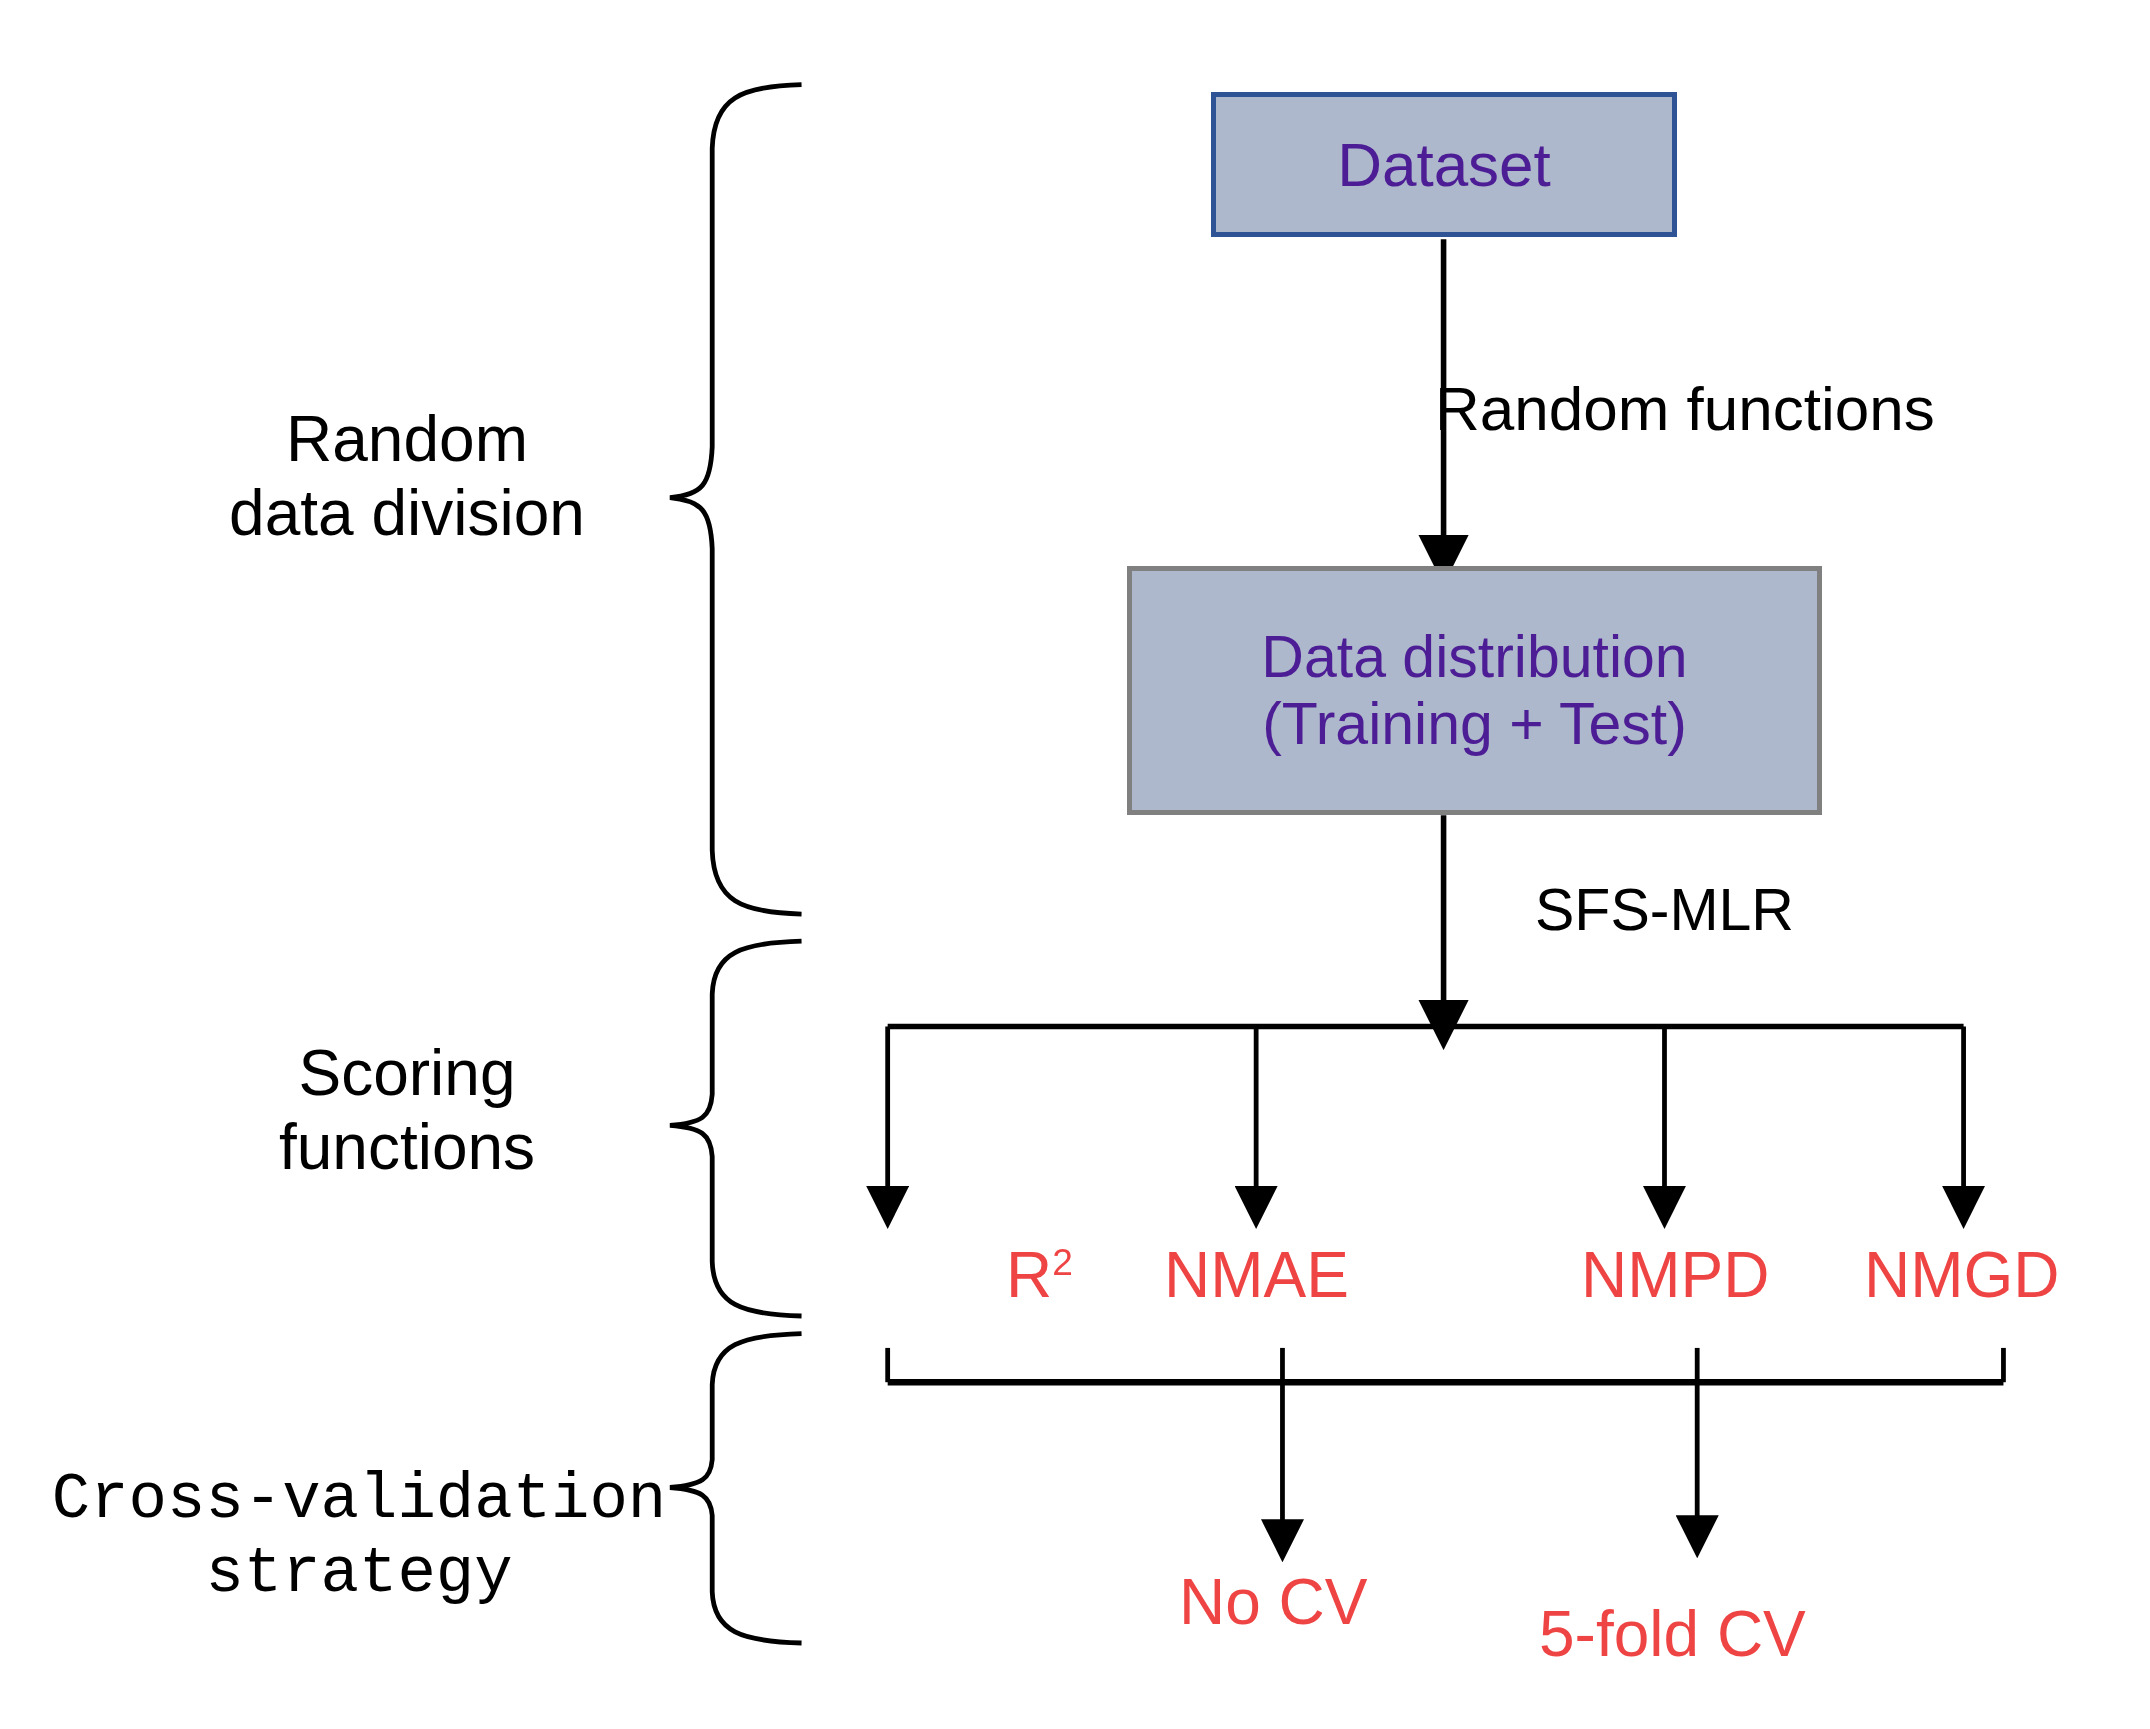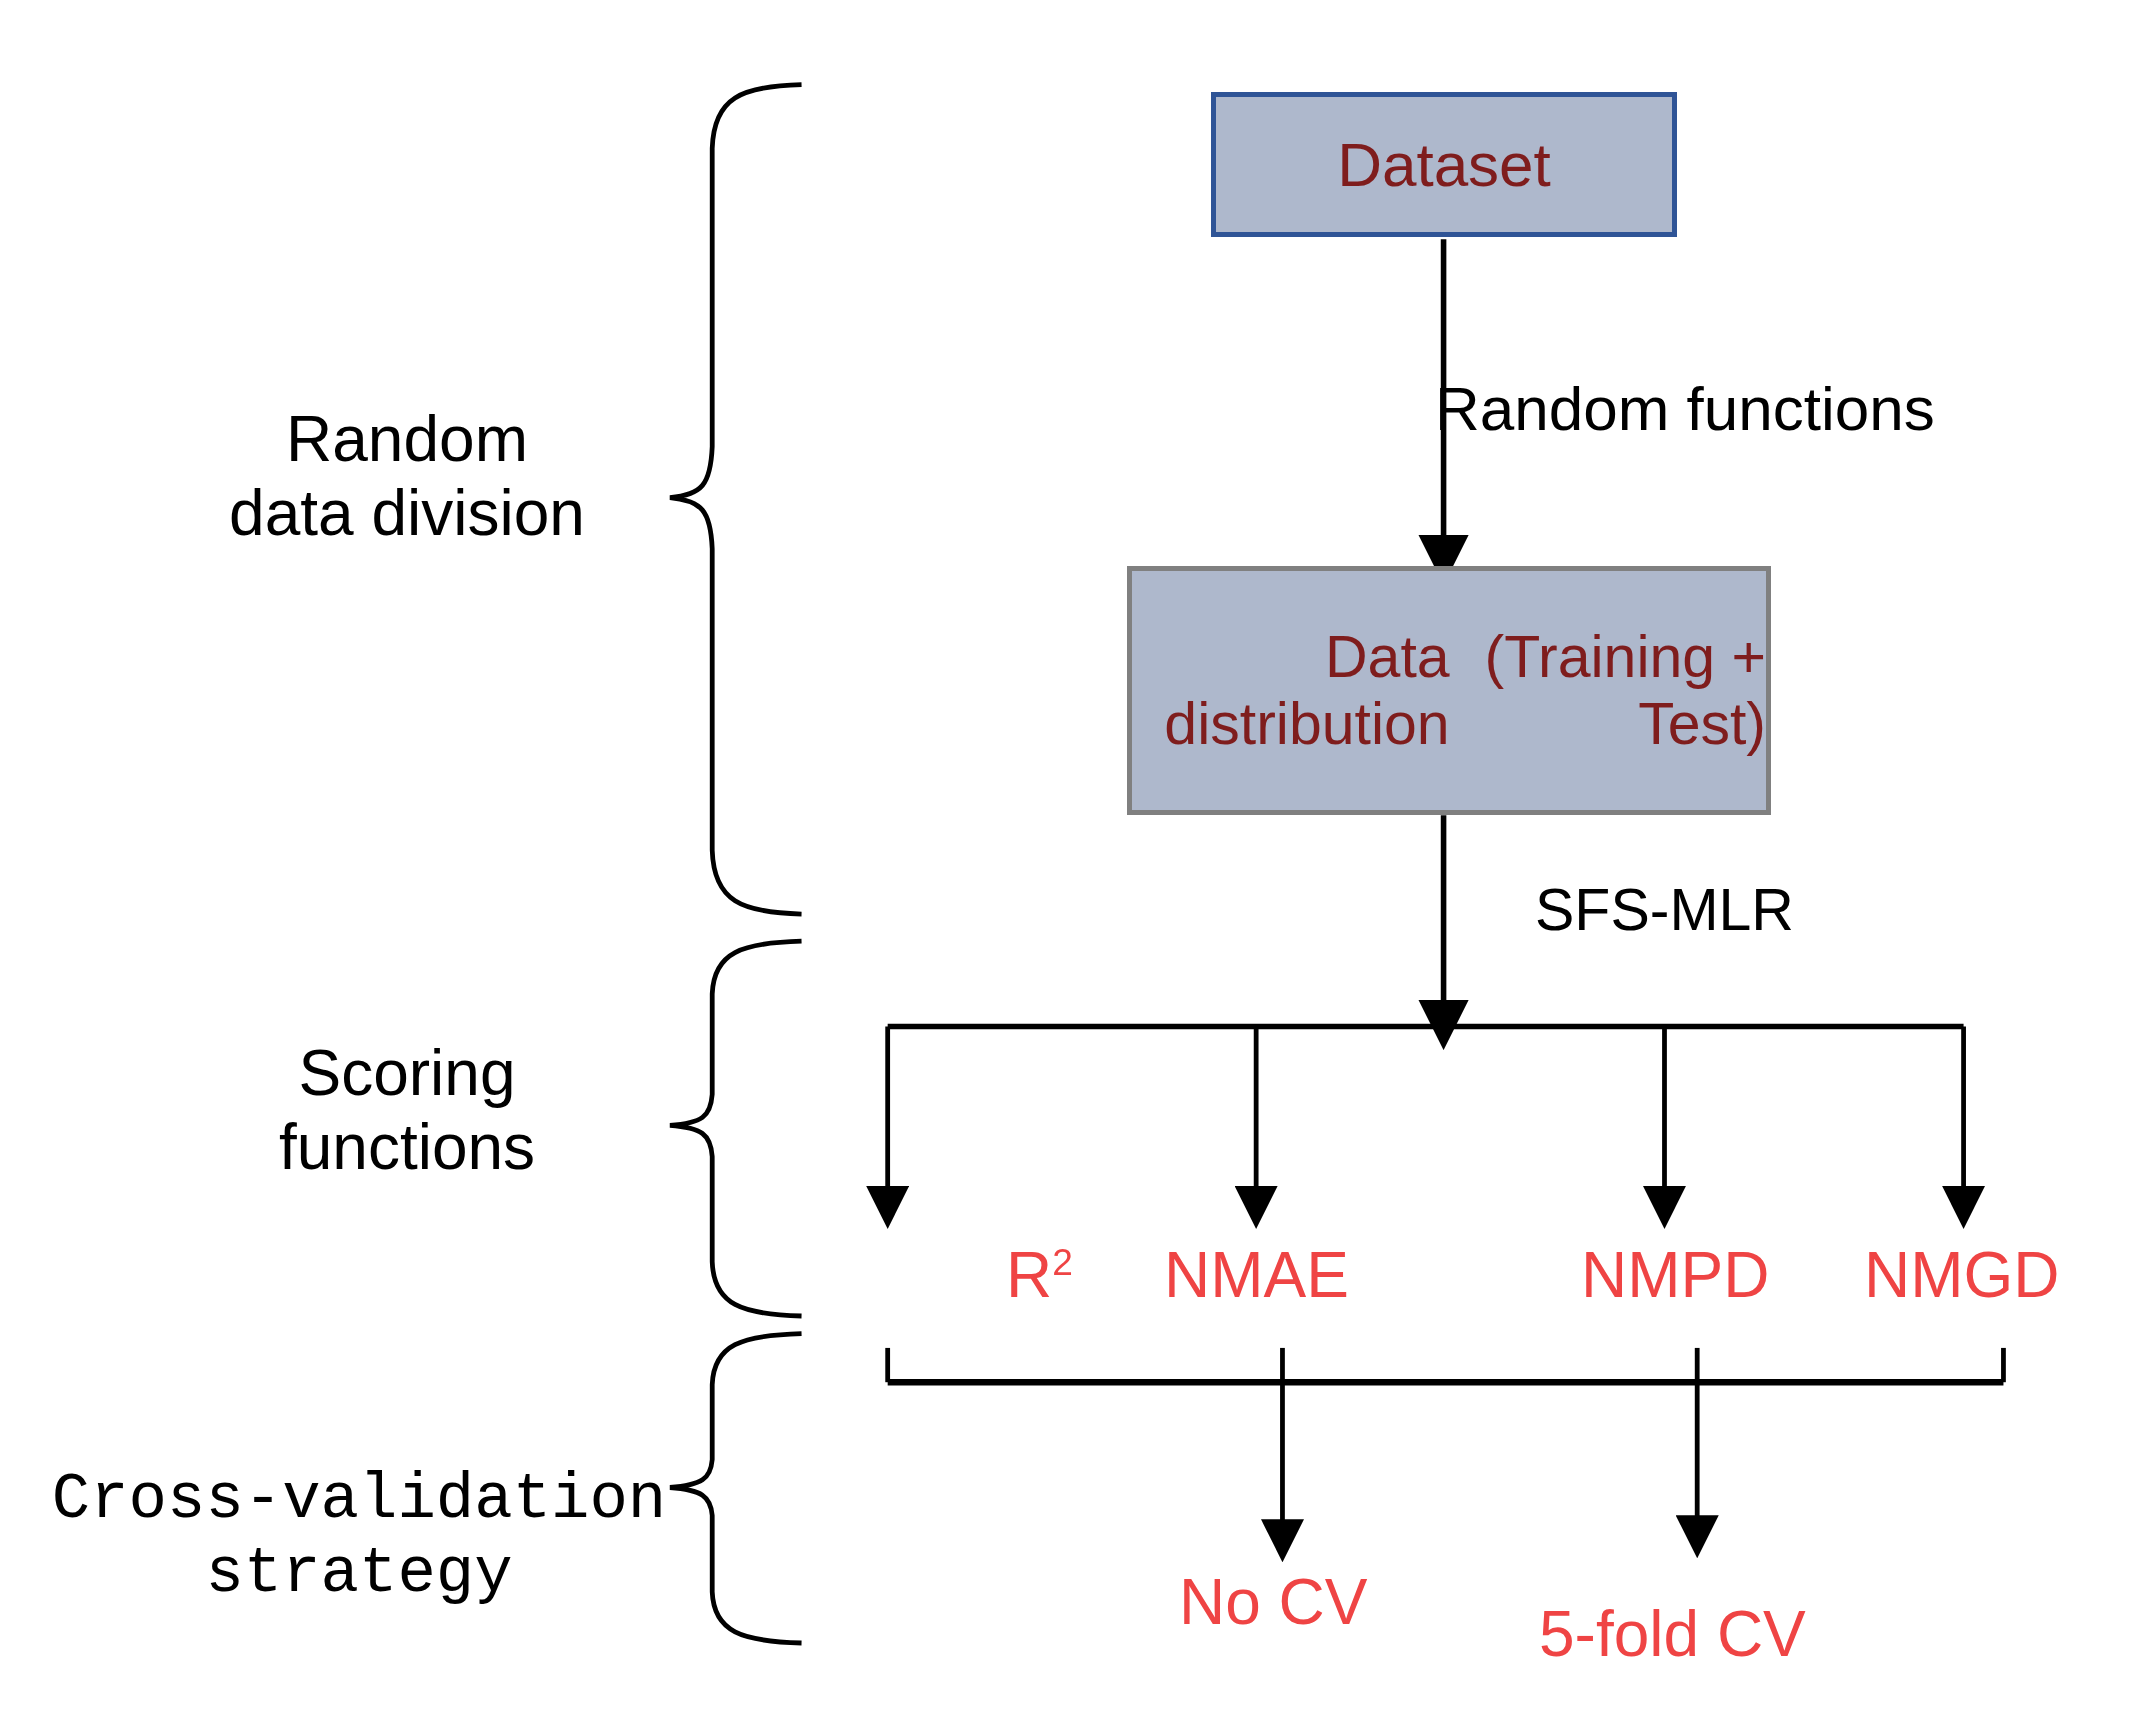--- a/index.html
+++ b/index.html
@@ -21,42 +21,42 @@
     top: 0;
     width: 2151px;
     height: 1730px;
   }
   .box {
     position: absolute;
     box-sizing: border-box;
     display: flex;
     align-items: center;
     justify-content: center;
-    text-align: right;
-    color: #7f1d1d;
+    text-align: center;
+    color: #4c1d95;
     line-height: 1.12;
   }
   #dataset-box {
     left: 1211px;
     top: 92px;
     width: 466px;
     height: 145px;
     background: #AEB8CC;
     border: 5.6px solid #2F5496;
     font-size: 62px;
   }
   #datadist-box {
     left: 1127px;
     top: 566px;
-    width: 644px;
+    width: 695px;
     height: 249px;
     background: #AEB8CC;
     border: 5.6px solid #808080;
     font-size: 59px;
-    flex-direction: row;
+    flex-direction: column;
   }
   .edge-label {
     position: absolute;
     color: #000000;
     white-space: nowrap;
   }
   #label-random-division {
     left: 1435px;
     top: 373px;
     font-size: 62px;

